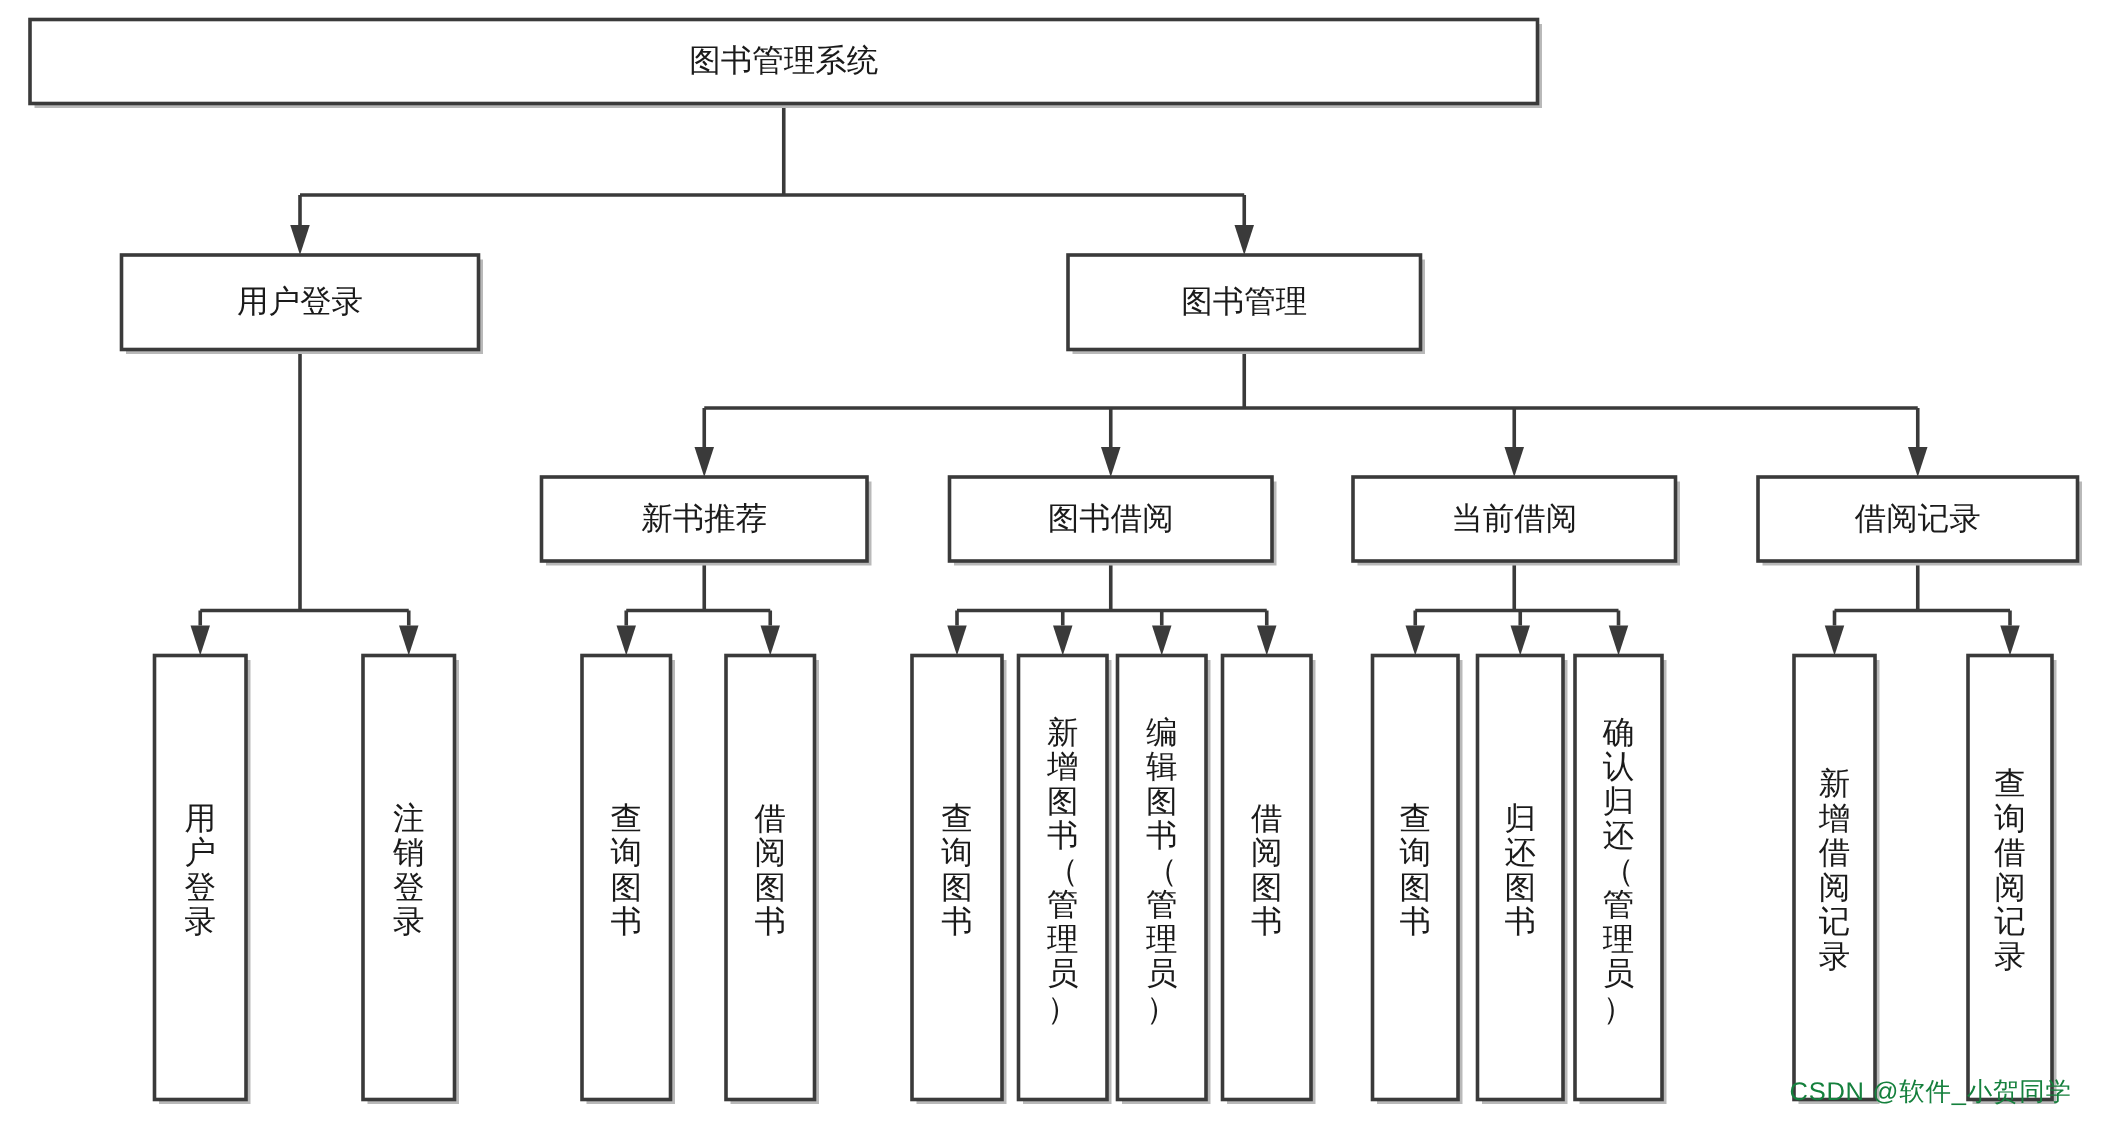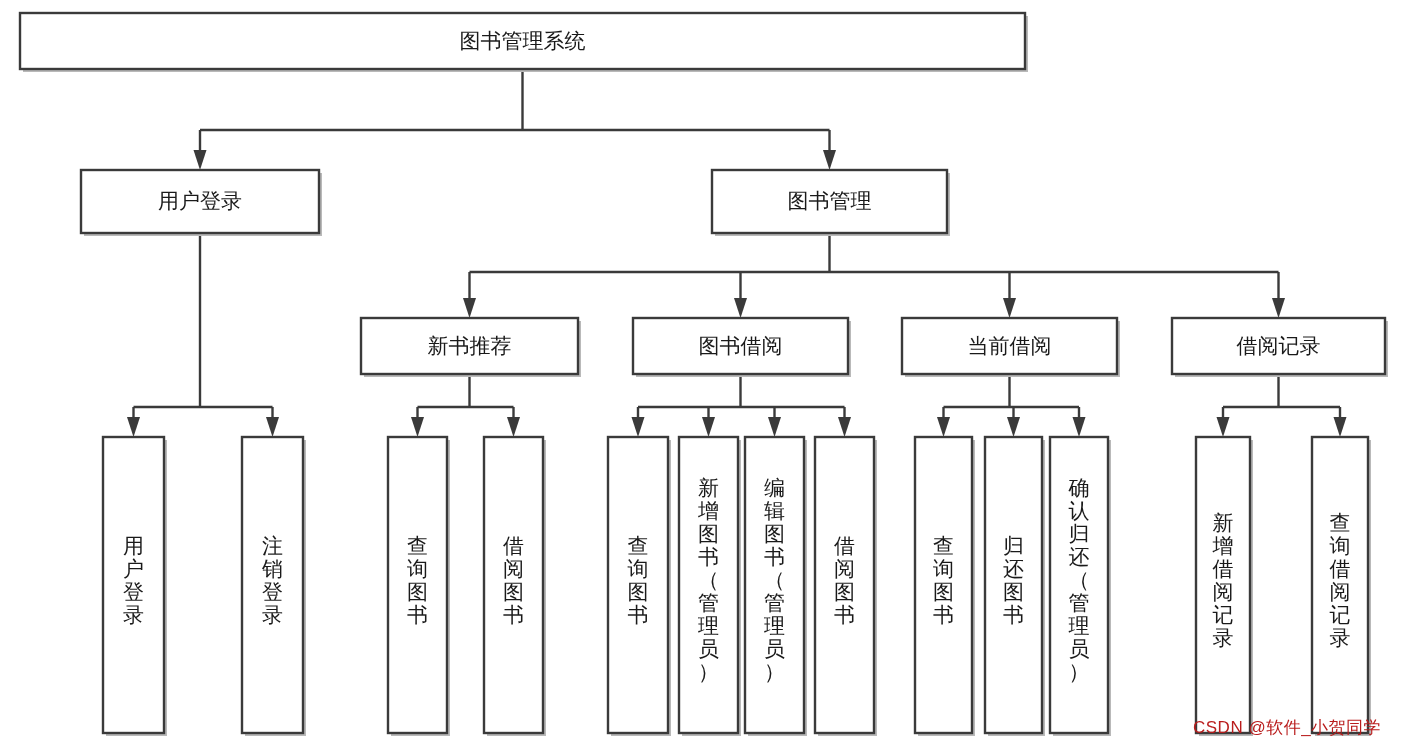--- a/index.html
+++ b/index.html
@@ -56,21 +56,21 @@
   }
   .node-label-v {
     font-family: "Liberation Sans", "DejaVu Sans", sans-serif;
     font-size: 21px;
     fill: #1a1a1a;
   }
   .watermark-text {
     position: absolute;
     font-family: "Liberation Sans", "DejaVu Sans", sans-serif;
     font-size: 17px;
-    color: #b91c1c;
+    color: #15803d;
     white-space: nowrap;
     letter-spacing: 0.5px;
     pointer-events: none;
   }
 </style>
 </head>
 <body>
 
 <div id="diagram-root">
   <svg class="diagram-canvas" id="diagram-svg" viewBox="0 0 1405 747" xmlns="http://www.w3.org/2000/svg">

